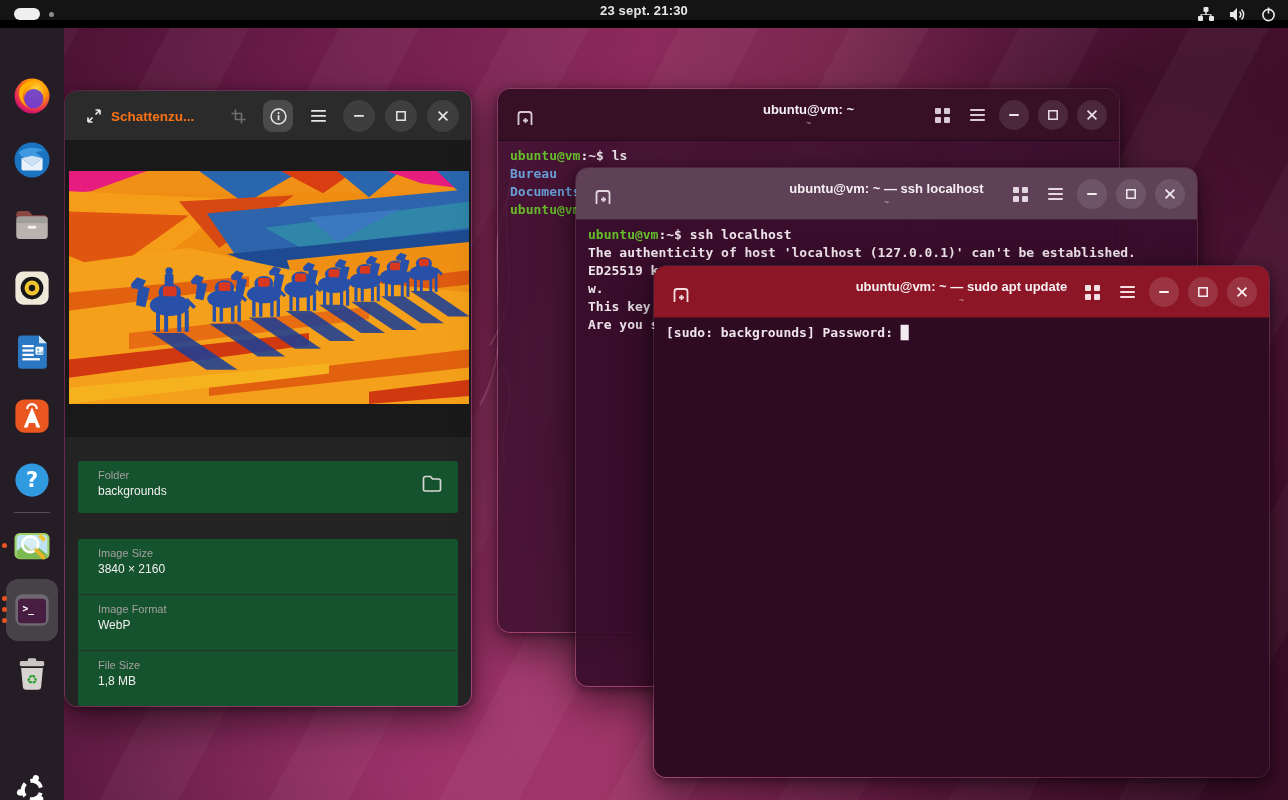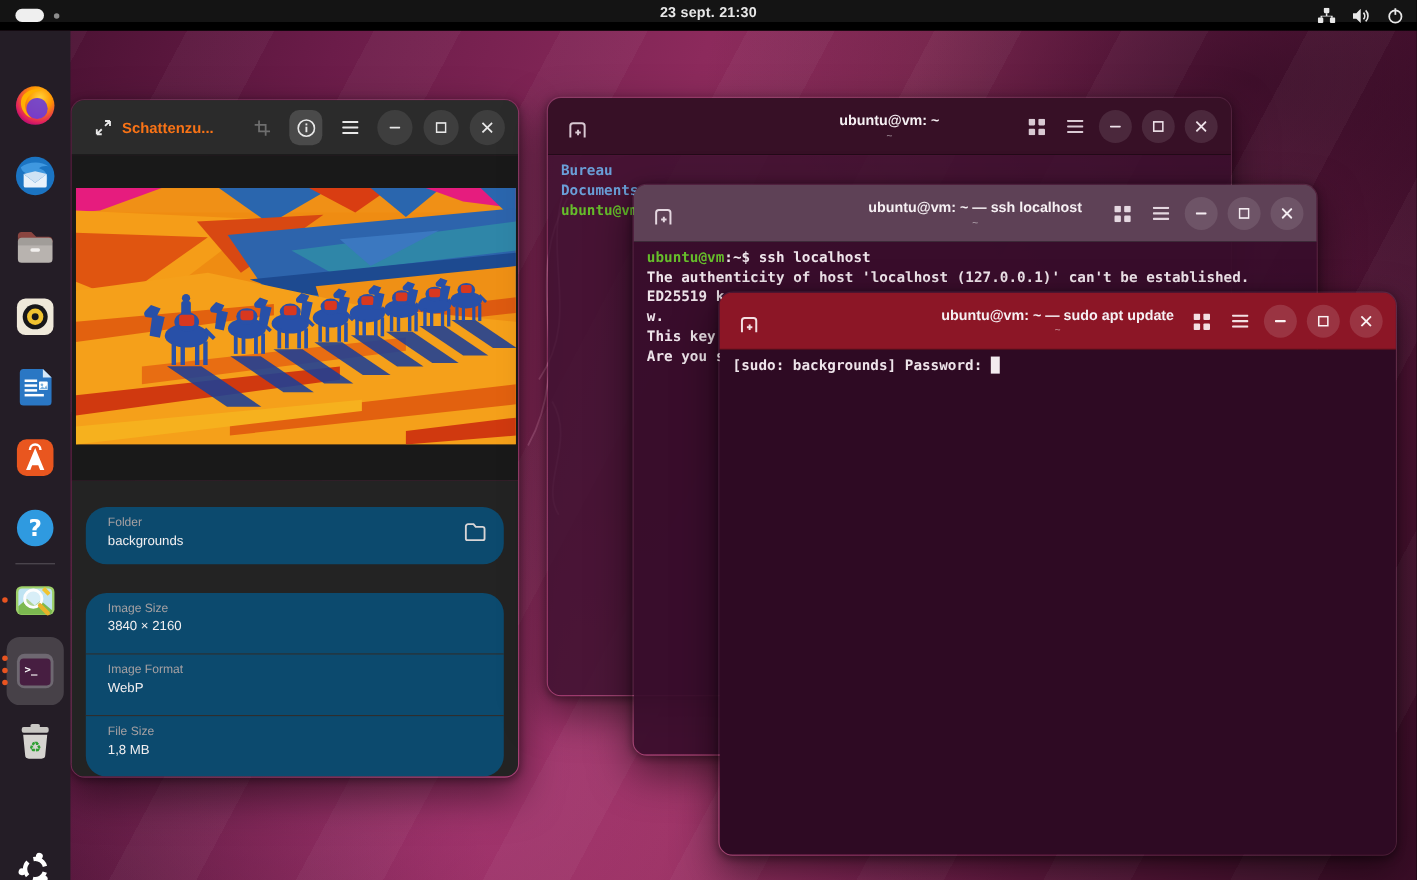--- a/index.html
+++ b/index.html
@@ -73,21 +73,21 @@
   #term3 .tbar { background:#8c1626; }
   #term3 .tbody { background:#2e0a23; }
   #term3 .tb-circ { background:rgba(255,255,255,.13); }
 
   
   #viewer .tbar { background:#2b2b2b; height:50px; }
   #viewer-stage { position:absolute; left:0; right:0; top:50px; height:296px; background:#191919; }
   #viewer-stage .img { position:absolute; left:4px; top:30px; width:400px; height:233px; }
   #viewer-props { position:absolute; left:0; right:0; top:346px; bottom:0; background:#232323;
                   padding:24px 13px 0; }
-  .prop-card { background:#0c4a6e; border-radius:19px; position:relative; }
+  .prop-card { background:#14532d; border-radius:2px; position:relative; }
   .prop-label { font-size:11px; color:#a5a0a2; }
   .prop-value { font-size:12px; color:#f2eff0; margin-top:3px; }
   .prop-row { padding:8px 20px; height:55px; }
   .prop-div { height:1px; background:#2e2e2e; margin:0 0; }
   #folder-open-ico { position:absolute; right:16px; top:14px; }
   .vb-circ { width:32px; height:32px; border-radius:50%; background:#3e3e3e;
              display:flex; align-items:center; justify-content:center; }
   .vb-ico  { width:30px; height:32px; display:flex; align-items:center; justify-content:center; }
   .vb-active { background:#4a4a4a; border-radius:9px; }
 
@@ -484,20 +484,21 @@
           <svg width="10" height="10" viewBox="0 0 10 10">
               <g stroke="#efe3ea" stroke-width="1.7">
                 <line x1=".6" y1=".6" x2="9.4" y2="9.4"></line>
                 <line x1="9.4" y1=".6" x2=".6" y2="9.4"></line>
               </g>
             </svg>
         </span>
       </div>
     </div>
     <div class="tbody">
+        <div class="tline"><span class="seg-green">ubuntu@vm</span><span class="seg-fg">:~$ ls</span></div>
         <div class="tline"><span class="seg-blue">Bureau</span></div>
         <div class="tline"><span class="seg-blue">Documents</span></div>
         <div class="tline"><span class="seg-green">ubuntu@vm</span></div>
       </div>
   </div>
 
   <div class="window term" id="term2" style="left:575px; top:167px; width:623px; height:520px; z-index:12;">
     <div class="tbar">
       <span class="tb-left tb-ico">
         <svg width="20" height="20" viewBox="0 0 20 20">

